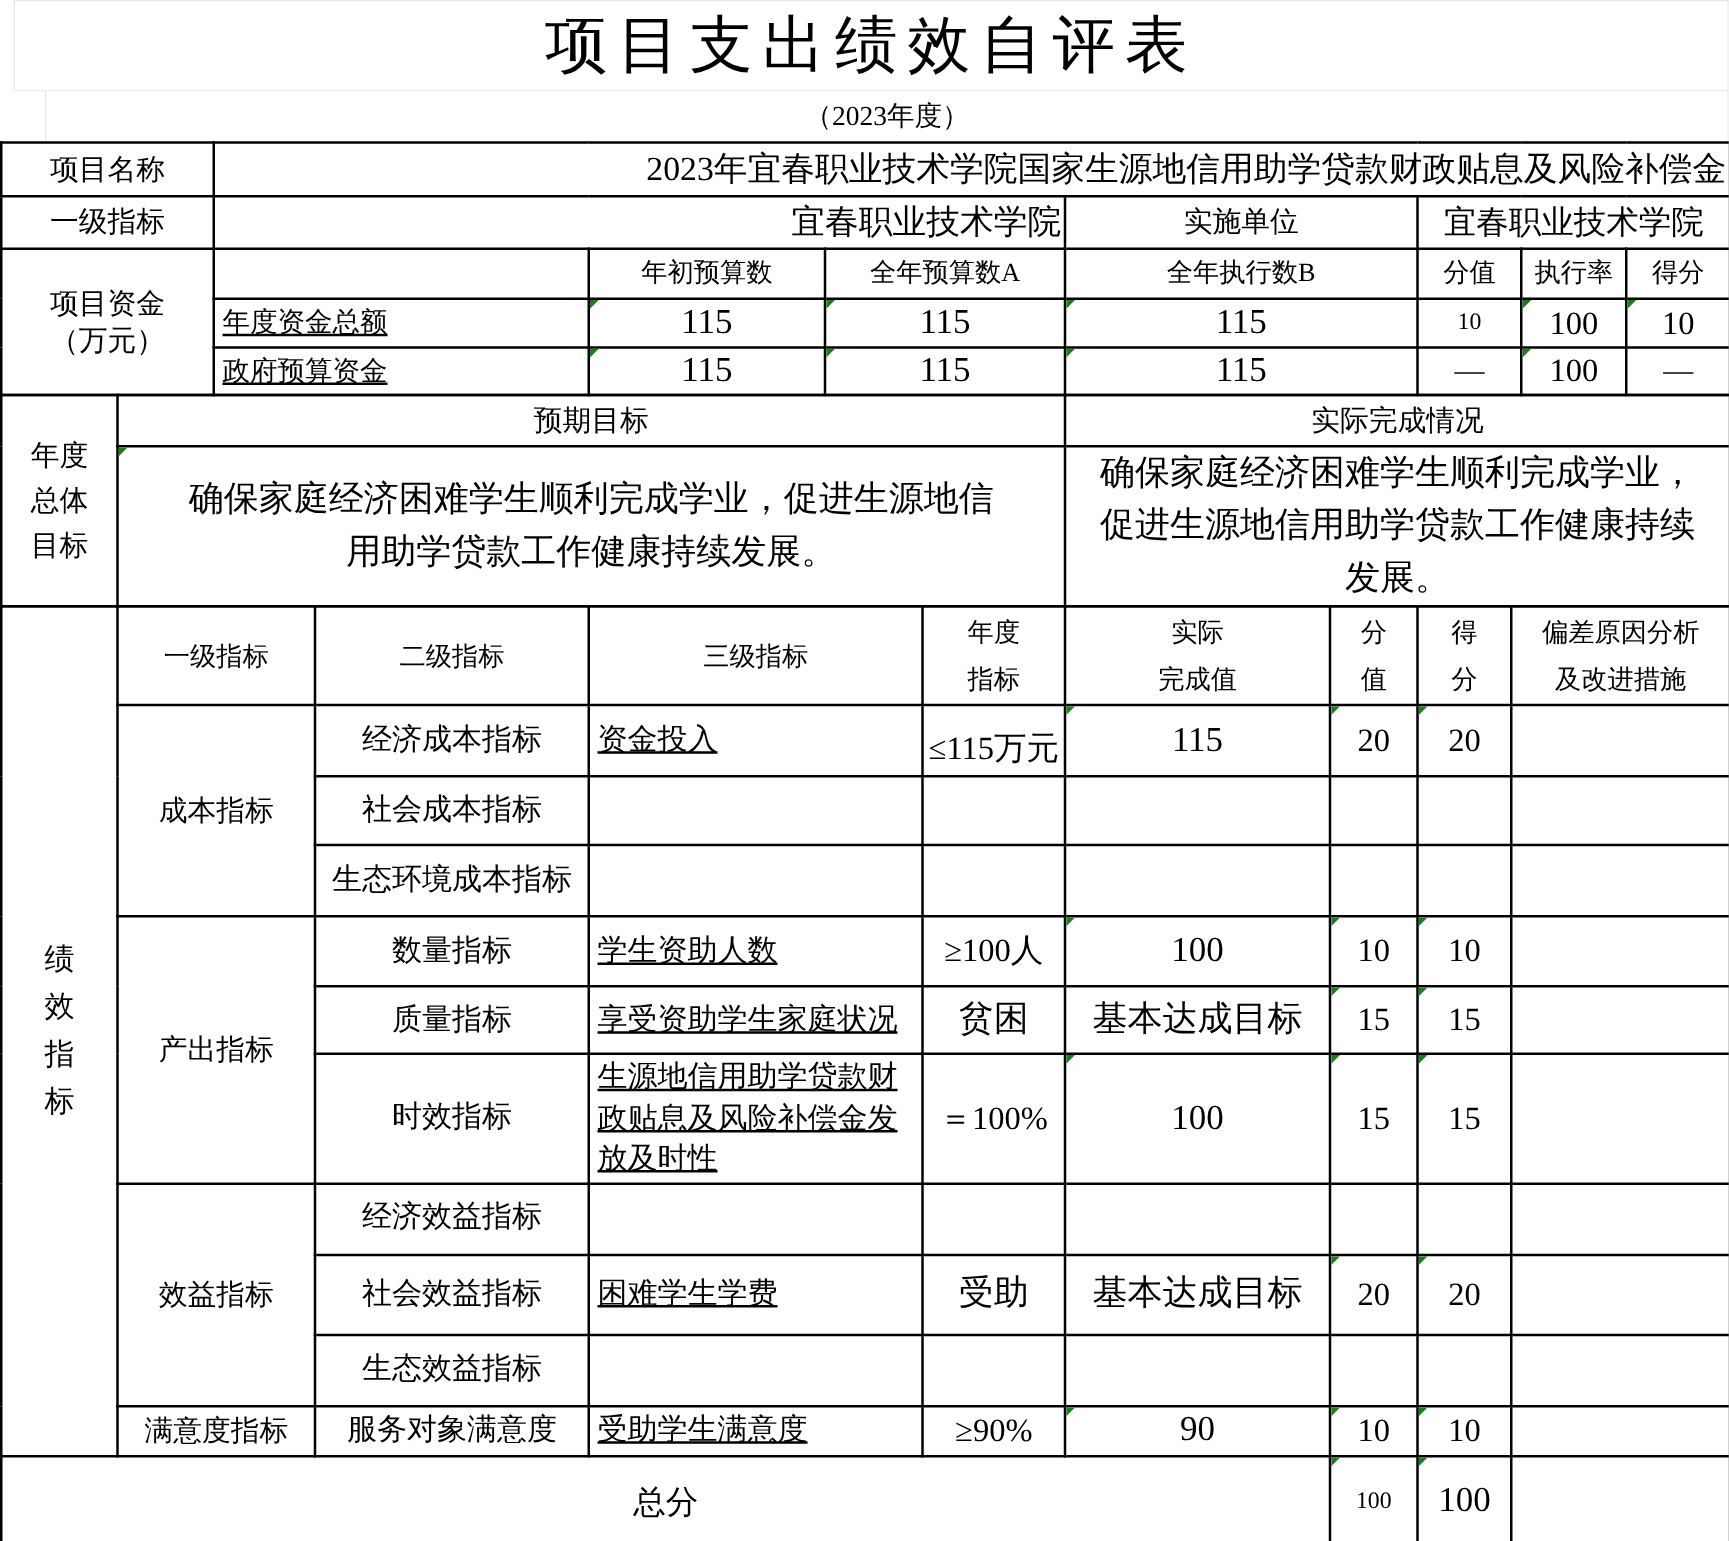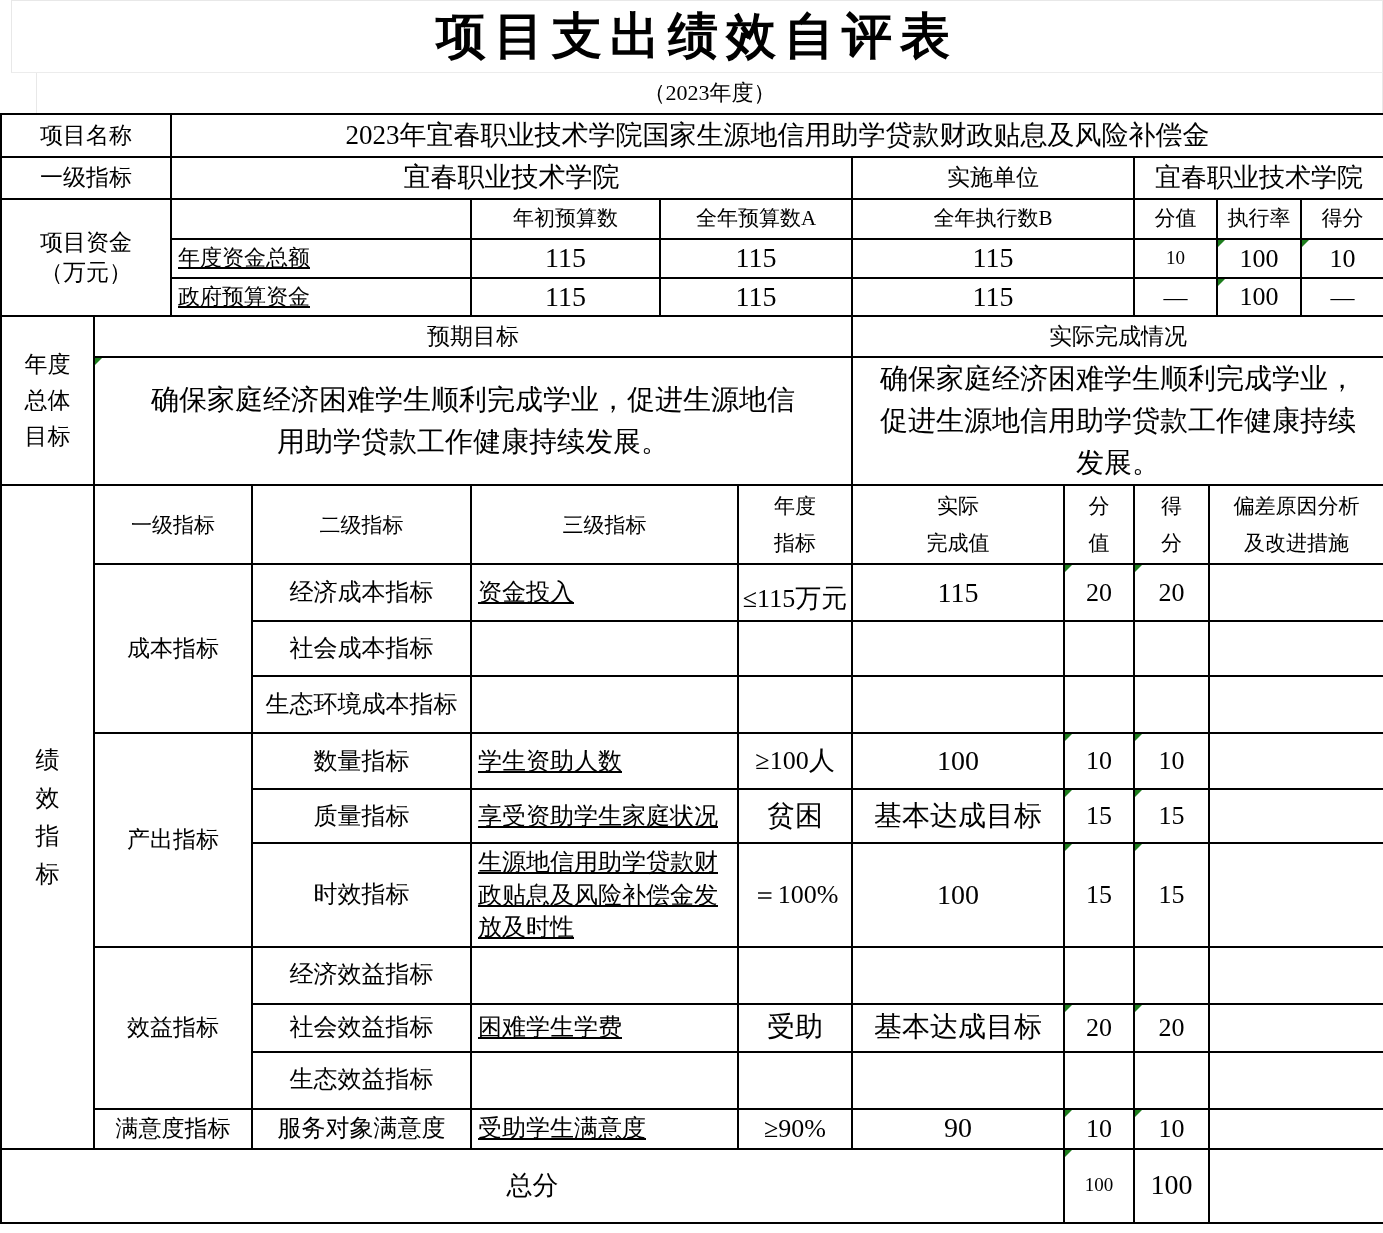--- a/index.html
+++ b/index.html
@@ -3,37 +3,37 @@
 <meta charset="utf-8">
 <style>
   html,body{margin:0;padding:0;background:#fff;}
   body{width:1383px;height:1233px;overflow:hidden;
        font-family:"Liberation Serif","DejaVu Serif",serif;color:#000;}
   .sheet{width:1383px;}
 
   
   .title-row{height:71px;border:1px solid #e8e8e8;border-bottom:1px solid #ececec;
     display:flex;align-items:center;justify-content:center;
-    font-size:50px;font-weight:bold;letter-spacing:8px;margin-left:11px;}
+    font-size:50px;font-weight:normal;letter-spacing:8px;margin-left:11px;}
   .subtitle-row{height:40px;border-left:1px solid #e8e8e8;border-right:1px solid #e8e8e8;
     display:flex;align-items:center;justify-content:center;font-size:22px;margin-left:36px;}
 
   table{border-collapse:collapse;table-layout:fixed;width:1383px;}
   table.mt{margin-top:-2px;}
   td{border:2px solid #000;padding:0 2px;text-align:center;vertical-align:middle;
      position:relative;overflow:hidden;font-size:22px;line-height:1.3;}
   .pre{white-space:pre-line;}
   .l{text-align:left;padding:2px 6px;text-decoration:underline;}
   .f19{font-size:19px;}
   .f21{font-size:21px;}
   .f23{font-size:23px;}
   .f24{font-size:24px;}
   .f26{font-size:26px;}
-  .f27{font-size:27px;}
-  .f28{font-size:28px;border-radius:13px;}
+  .f27{font-size:27px;text-align:right;}
+  .f28{font-size:28px;}
   .hdr{font-size:21px;line-height:1.75;}
   .clip{vertical-align:top;padding-top:16px;line-height:36px;font-size:26px;}
   .goal-cell{vertical-align:middle;}
   .goal-inner{display:inline-block;max-width:662px;font-size:28px;line-height:1.5;}
   .goal-inner.narrow{max-width:502px;}
   .vtext{font-size:24px;line-height:38px;white-space:pre-line;}
   
   .gm{position:absolute;top:0;left:0;width:0;height:0;
       border-top:7px solid #1d7d1d;border-right:7px solid transparent;}
 </style>
@@ -214,21 +214,21 @@
     <tr style="height:57px">
       <td rowspan="3" class="f23">效益指标</td>
       <td class="f24">经济效益指标</td>
       <td class="l f24"></td>
       <td></td>
       <td></td>
       <td></td>
       <td></td>
       <td></td>
     </tr>
-    <tr style="height:48px">
+    <tr style="height:64px">
       <td class="f24">社会效益指标</td>
       <td class="l f24">困难学生学费</td>
       <td class="f28">受助</td>
       <td class="f28">基本达成目标</td>
       <td class="f26"><i class="gm"></i><span>20</span></td>
       <td class="f26"><i class="gm"></i><span>20</span></td>
       <td></td>
     </tr>
     <tr style="height:57px">
       <td class="f24">生态效益指标</td>

